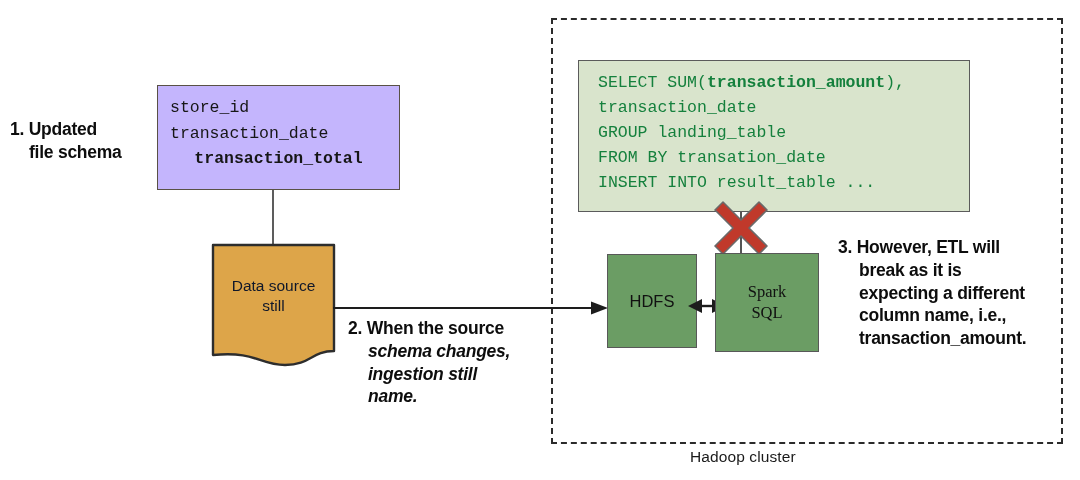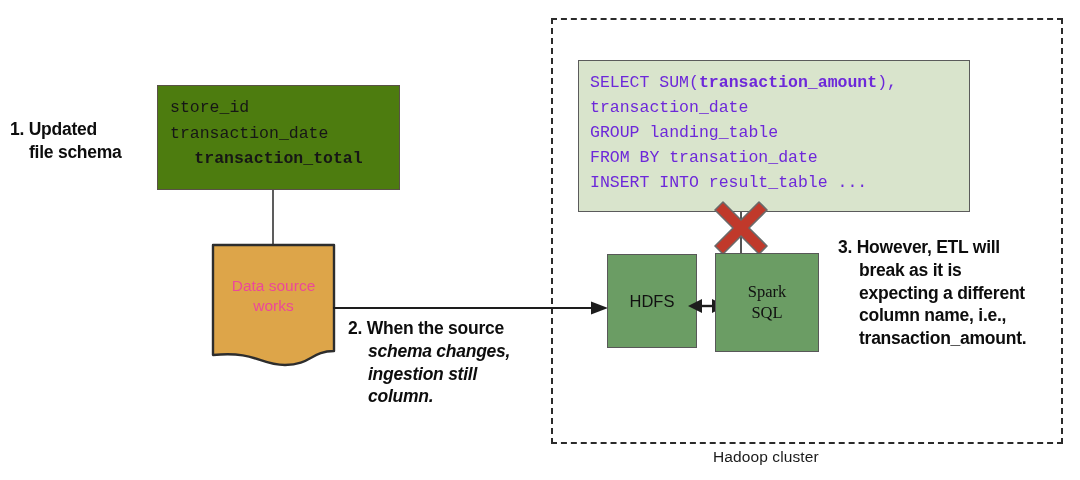--- a/index.html
+++ b/index.html
@@ -27,21 +27,20 @@
     box-sizing: border-box;
   }
   #cluster-label {
     left: 690px;
     top: 448px;
     width: 300px;
     font-size: 15.5px;
     color: #1a1a1a;
     text-align: left;
     letter-spacing: 0.1px;
-    margin-left: 23px;
   }
 
   
   .annot {
     font-family: "Liberation Sans", sans-serif;
     font-weight: bold;
     font-size: 17.5px;
     line-height: 1.30;
     color: #0d0d0d;
     letter-spacing: -0.25px;
@@ -65,21 +64,21 @@
     width: 228px;
   }
   #annot-3 .ind { padding-left: 21px; display:block; }
 
   
   #schema-box {
     left: 157px;
     top: 85px;
     width: 243px;
     height: 105px;
-    background: #4d7c0f;
+    background: #c4b5fd;
     border: 1.5px solid #595146;
     box-sizing: border-box;
     padding: 9px 12px 0 12px;
   }
   .mono {
     font-family: "Liberation Mono", "DejaVu Sans Mono", monospace;
     font-size: 16.5px;
     line-height: 1.56;
     color: #161616;
     white-space: pre;
@@ -94,21 +93,21 @@
     height: 127px;
   }
   #datasource-wrap svg { display:block; }
   #datasource-label {
     left: 211px;
     top: 276px;
     width: 125px;
     text-align: center;
     font-size: 15.5px;
     line-height: 1.30;
-    color: #ec4899;
+    color: #0f172a;
   }
 
   
   #conn-schema-file {
     left: 272px;
     top: 190px;
     width: 1.6px;
     height: 54px;
     background: #5d5d5d;
   }
@@ -129,22 +128,23 @@
     height: 152px;
     background: #D9E4CC;
     border: 1.5px solid #5b5b5b;
     box-sizing: border-box;
     padding: 9px 0 0 11px;
   }
   .sqlmono {
     font-family: "Liberation Mono", "DejaVu Sans Mono", monospace;
     font-size: 16.5px;
     line-height: 1.52;
-    color: #6d28d9;
+    color: #15803d;
     white-space: pre;
+    margin-left: 8px;
   }
   .sqlmono b { font-weight: bold; }
 
   
   #conn-sql-spark {
     left: 740px;
     top: 212px;
     width: 1.8px;
     height: 42px;
     background: #555;
@@ -215,21 +215,21 @@
 
   <div class="abs" id="conn-schema-file"></div>
 
   <div class="abs" id="datasource-wrap">
     <svg width="125" height="127" viewBox="0 0 125 127" xmlns="http://www.w3.org/2000/svg">
       <path d="M2,2 L123,2 L123,108 C100,108 100,122 74,122 C48,122 46,108 2,112 Z" fill="#DDA549" stroke="#2d2d2d" stroke-width="2.4" stroke-linejoin="round"></path>
     </svg>
   </div>
   <div class="abs" id="datasource-label">
     <div>Data source</div>
-    <div>works</div>
+    <div>still</div>
   </div>
 
   <div class="abs" id="arrow-file-hdfs">
     <svg width="275" height="16" viewBox="0 0 275 16" xmlns="http://www.w3.org/2000/svg">
       <line x1="0" y1="8" x2="258" y2="8" stroke="#1d1d1d" stroke-width="2"></line>
       <polygon points="258,1.5 275,8 258,14.5" fill="#1d1d1d"></polygon>
     </svg>
   </div>
 
   <div class="abs" id="sql-box">
@@ -262,21 +262,21 @@
 
   <div class="abs greenbox" id="spark-box">
     <span><span>Spark</span><br><span>SQL</span></span>
   </div>
 
   <div class="abs annot" id="annot-2">
     <span>2.</span>
     <span>When the source</span>
     <span class="ind">schema changes,</span>
     <span class="ind">ingestion still</span>
-    <span class="ind">column.</span>
+    <span class="ind">name.</span>
   </div>
 
   <div class="abs annot" id="annot-3">
     <span>3.</span>
     <span>However, ETL will</span>
     <span class="ind">break as it is</span>
     <span class="ind">expecting a different</span>
     <span class="ind">column name, i.e.,</span>
     <span class="ind">transaction_amount.</span>
   </div>

